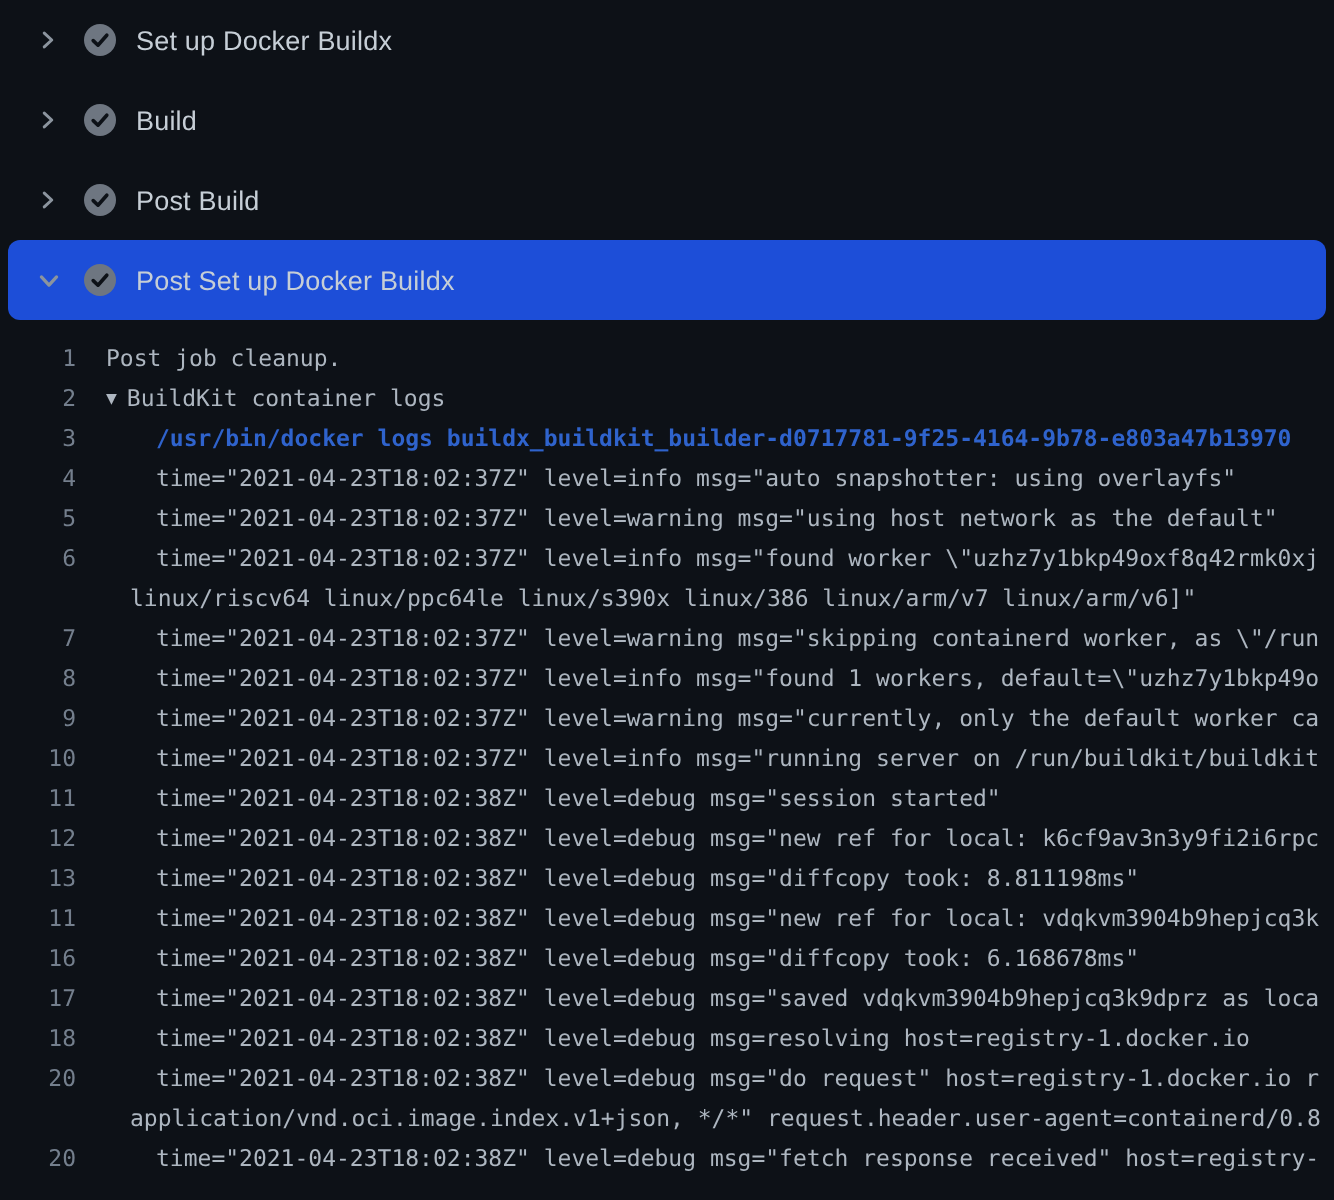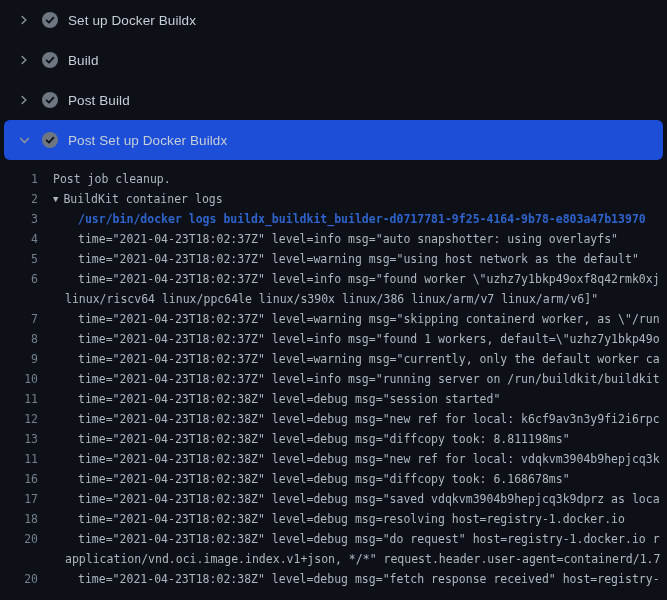--- a/index.html
+++ b/index.html
@@ -151,17 +151,17 @@
     <span class="log-num">17</span>
     <span class="log-text"><span class="txt">time="2021-04-23T18:02:38Z" level=debug msg="saved vdqkvm3904b9hepjcq3k9dprz as loca</span></span>
   </div><div class="log-row k-child">
     <span class="log-num">18</span>
     <span class="log-text"><span class="txt">time="2021-04-23T18:02:38Z" level=debug msg=resolving host=registry-1.docker.io</span></span>
   </div><div class="log-row k-child">
     <span class="log-num">20</span>
     <span class="log-text"><span class="txt">time="2021-04-23T18:02:38Z" level=debug msg="do request" host=registry-1.docker.io r</span></span>
   </div><div class="log-row k-wrap">
     <span class="log-num"></span>
-    <span class="log-text"><span class="txt">application/vnd.oci.image.index.v1+json, */*" request.header.user-agent=containerd/1.7</span></span>
+    <span class="log-text"><span class="txt">application/vnd.oci.image.index.v1+json, */*" request.header.user-agent=containerd/0.8</span></span>
   </div><div class="log-row k-child">
     <span class="log-num">20</span>
     <span class="log-text"><span class="txt">time="2021-04-23T18:02:38Z" level=debug msg="fetch response received" host=registry-</span></span>
   </div></div>
 
 </body></html>

